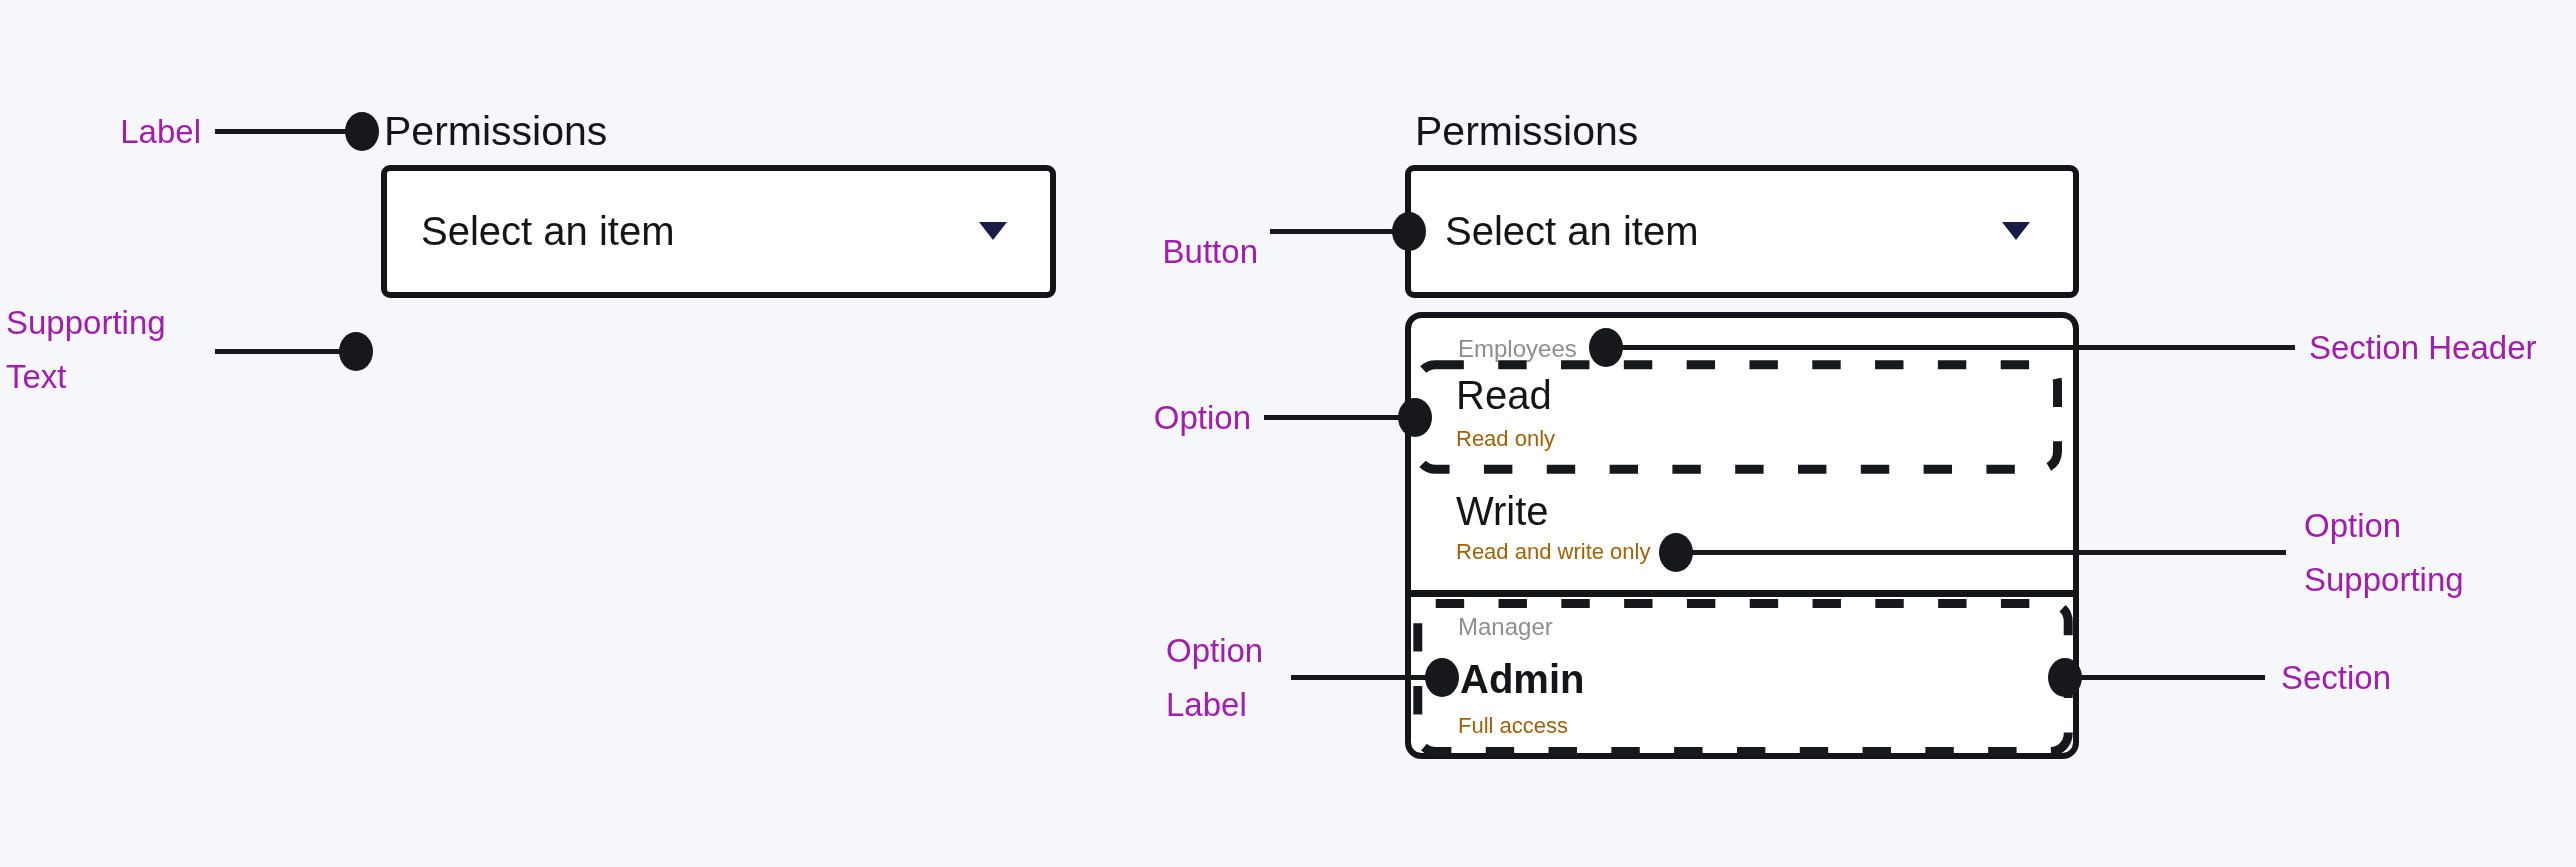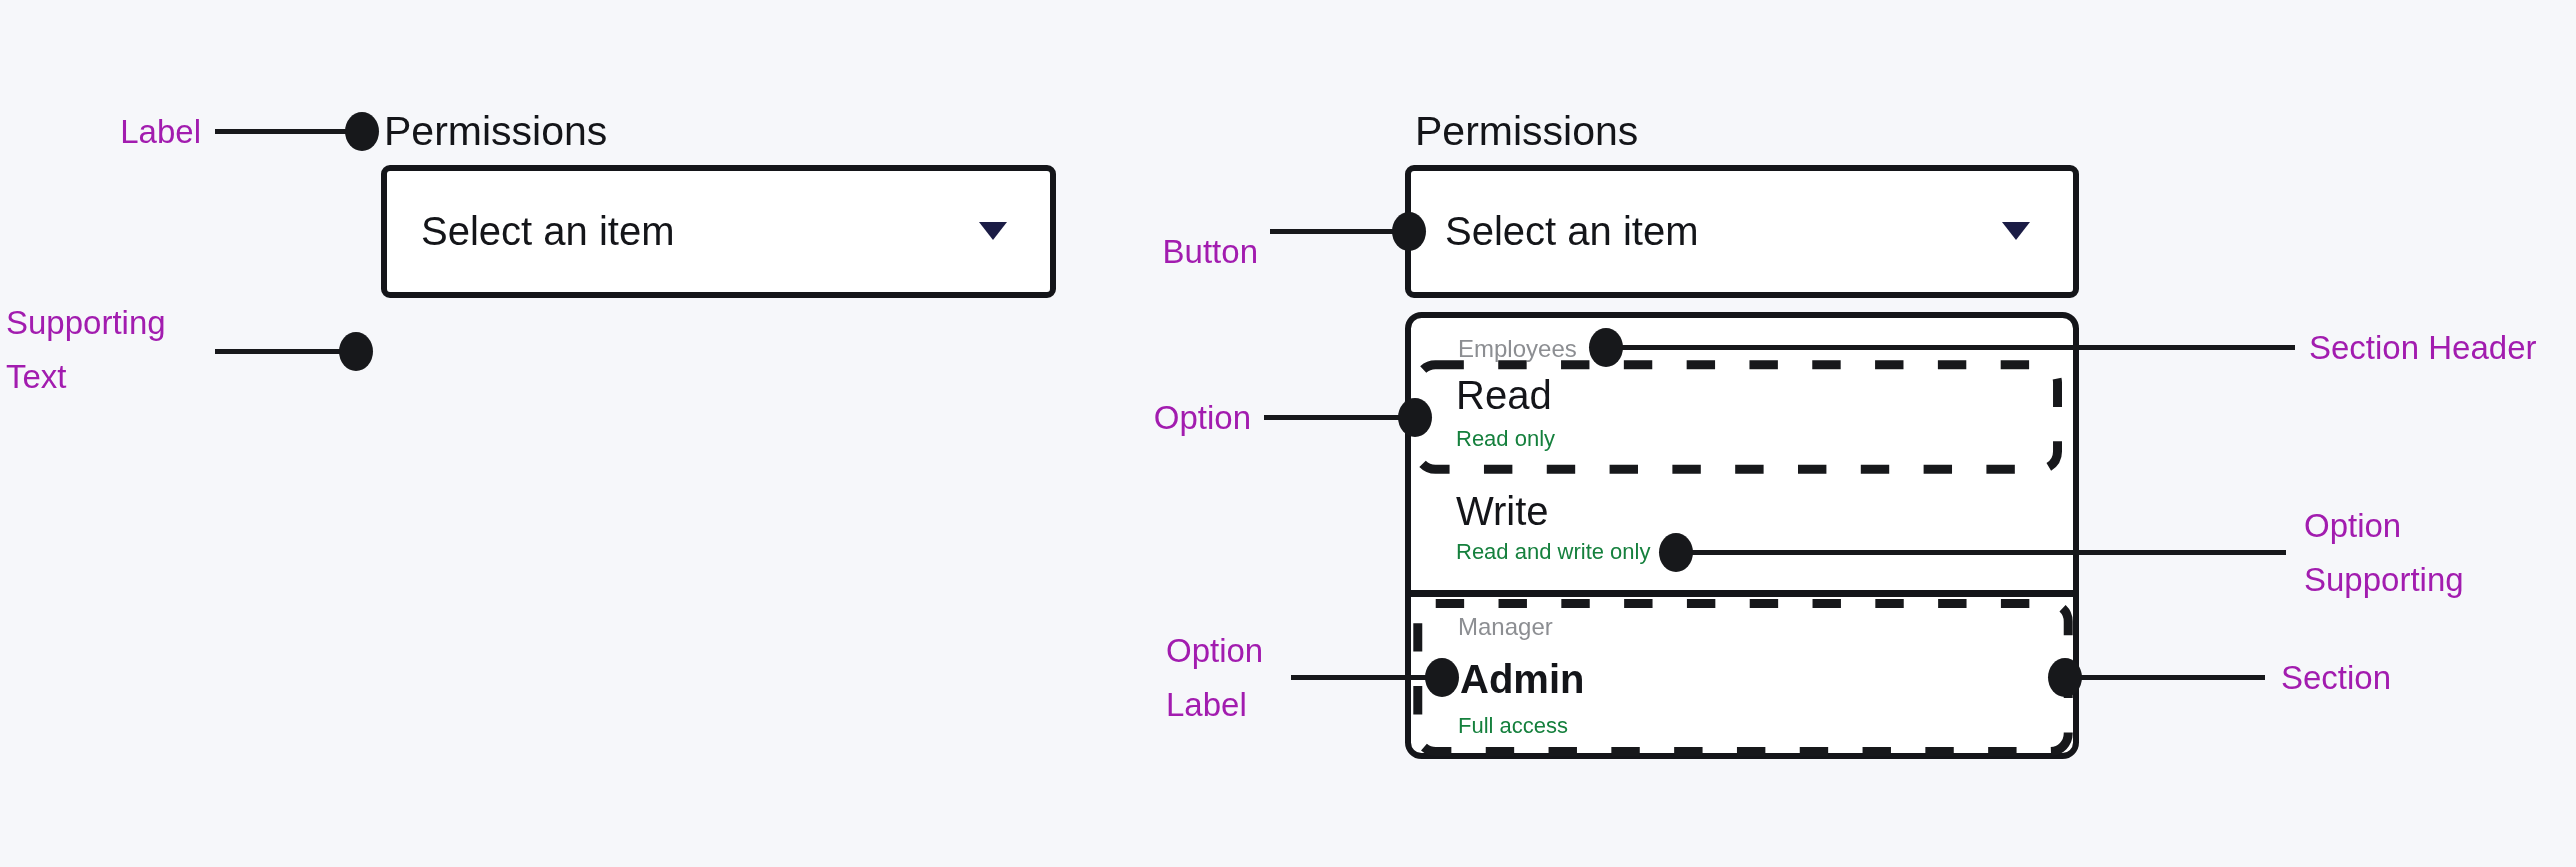--- a/index.html
+++ b/index.html
@@ -32,21 +32,21 @@
     border-left:14px solid transparent;border-right:14px solid transparent;
     border-top:18px solid #1b1c45;
   }
   .panel{
     width:674px;height:447px;background:#ffffff;border:6.7px solid #141519;
     border-radius:16.5px;box-sizing:border-box;z-index:1;
   }
   .ghead{position:absolute;font-size:24px;line-height:27px;color:#8c8e92;white-space:nowrap;z-index:3;}
   .opt-row{position:absolute;left:0;width:660px;z-index:2;}
   .opt-label{position:absolute;font-size:40px;line-height:42px;color:#141519;white-space:nowrap;}
-  .opt-desc{position:absolute;font-size:22px;line-height:24px;color:#15803d;white-space:nowrap;}
+  .opt-desc{position:absolute;font-size:22px;line-height:24px;color:#a16207;white-space:nowrap;}
   .divider{position:absolute;left:0;right:0;height:6.7px;background:#141519;z-index:3;}
   .dashed-svg{position:absolute;z-index:2;}
   .support{font-size:34px;line-height:53px;color:#141519;white-space:nowrap;z-index:3;}
 </style>
 </head>
 <body>
 
 <div id="canvas">
 
   <div class="abs ann r" style="left:36px;top:113px;width:165px;">Label</div>

